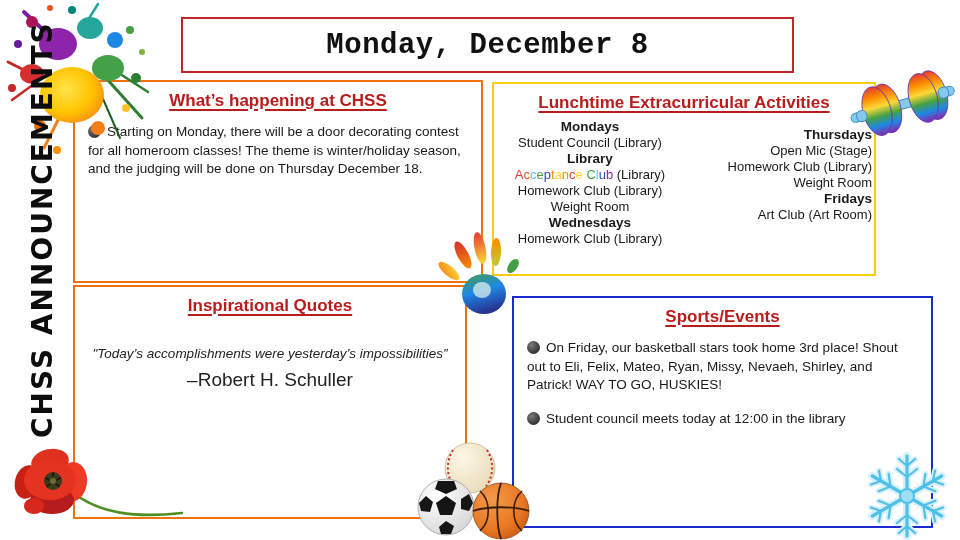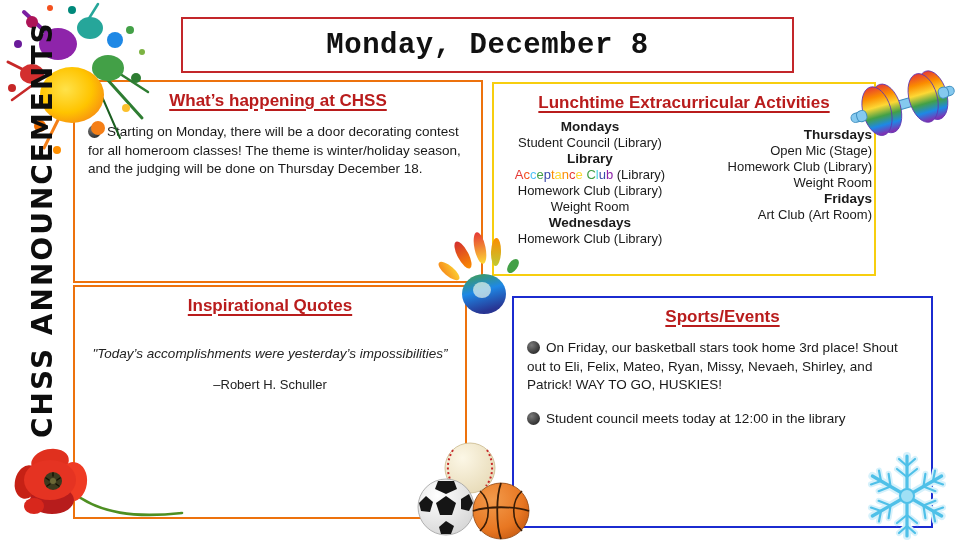--- a/index.html
+++ b/index.html
@@ -43,21 +43,21 @@
     vertical-align:-2px;margin-right:6px;
   }
   
   .lunch-cols{display:flex;padding:6px 2px 0 2px;}
   .lunch-col{flex:1;text-align:center;}
   .col-right{padding-top:8px;text-align:right;}
   .lunch-line{font-size:13px;line-height:16px;color:#1a1a1a;}
   .lunch-line.day{font-weight:bold;font-size:13.5px;}
   
   .quote-text{margin-top:30px;text-align:center;font-size:13.5px;font-style:italic;color:#222;padding:0 8px;}
-  .quote-author{margin-top:16px;text-align:center;font-size:13px;color:#222;}
+  .quote-author{margin-top:8px;text-align:center;font-size:19px;color:#222;}
 </style>
 </head>
 <body>
 
 <div class="slide">
 
   <div class="header-box">
     <span class="title-text">Monday, December 8</span>
   </div>
 

